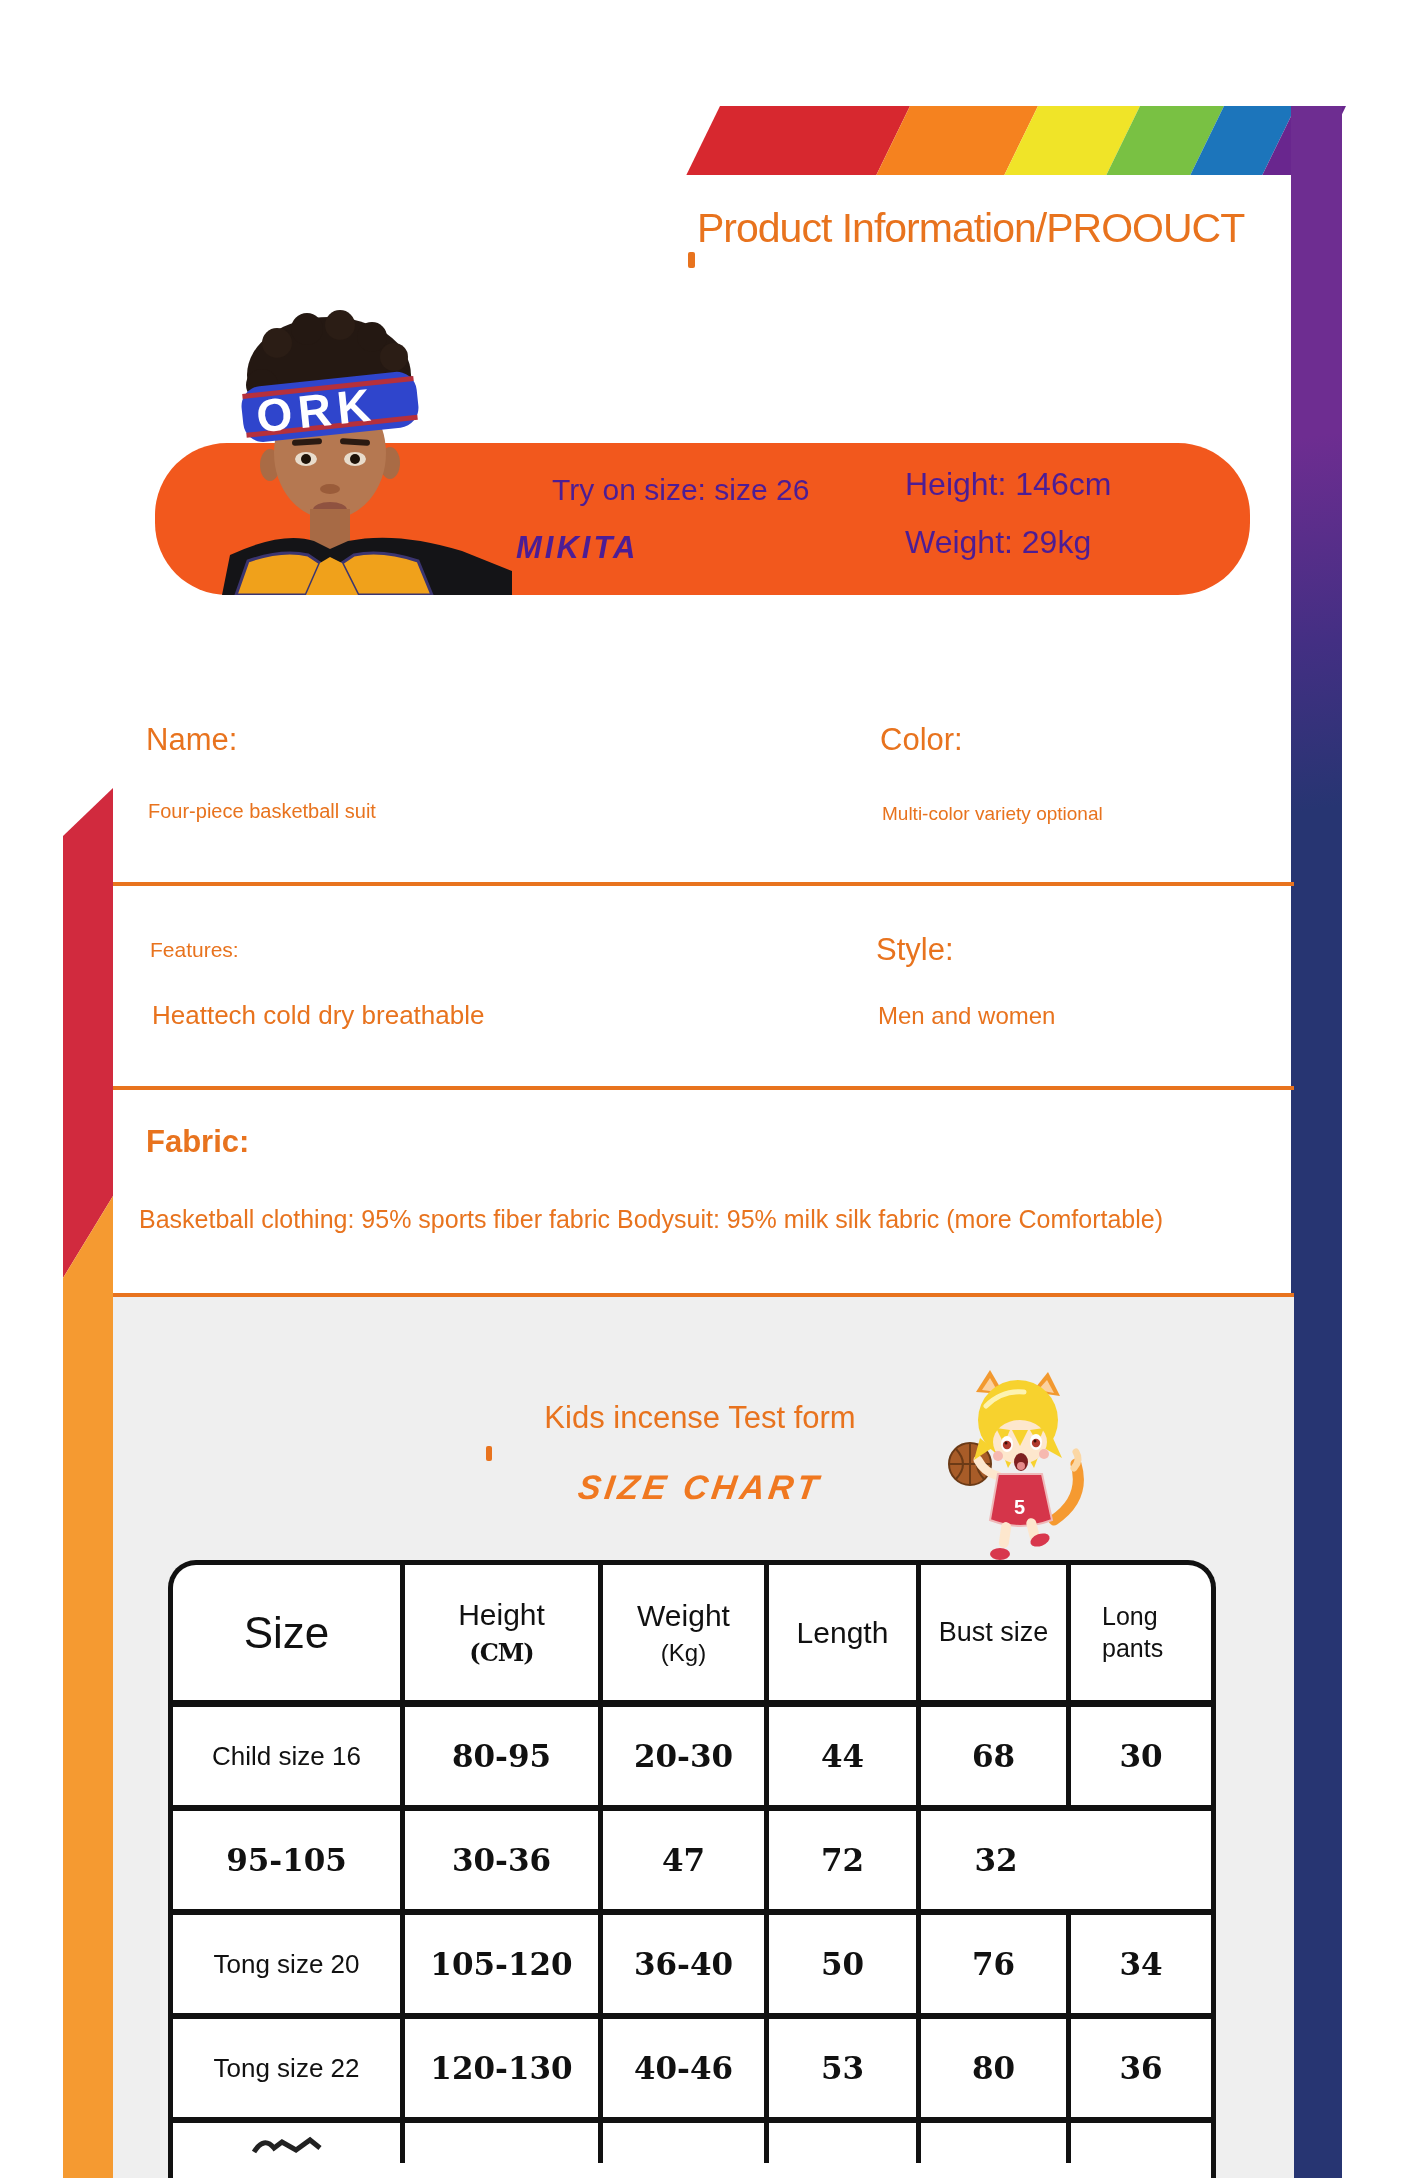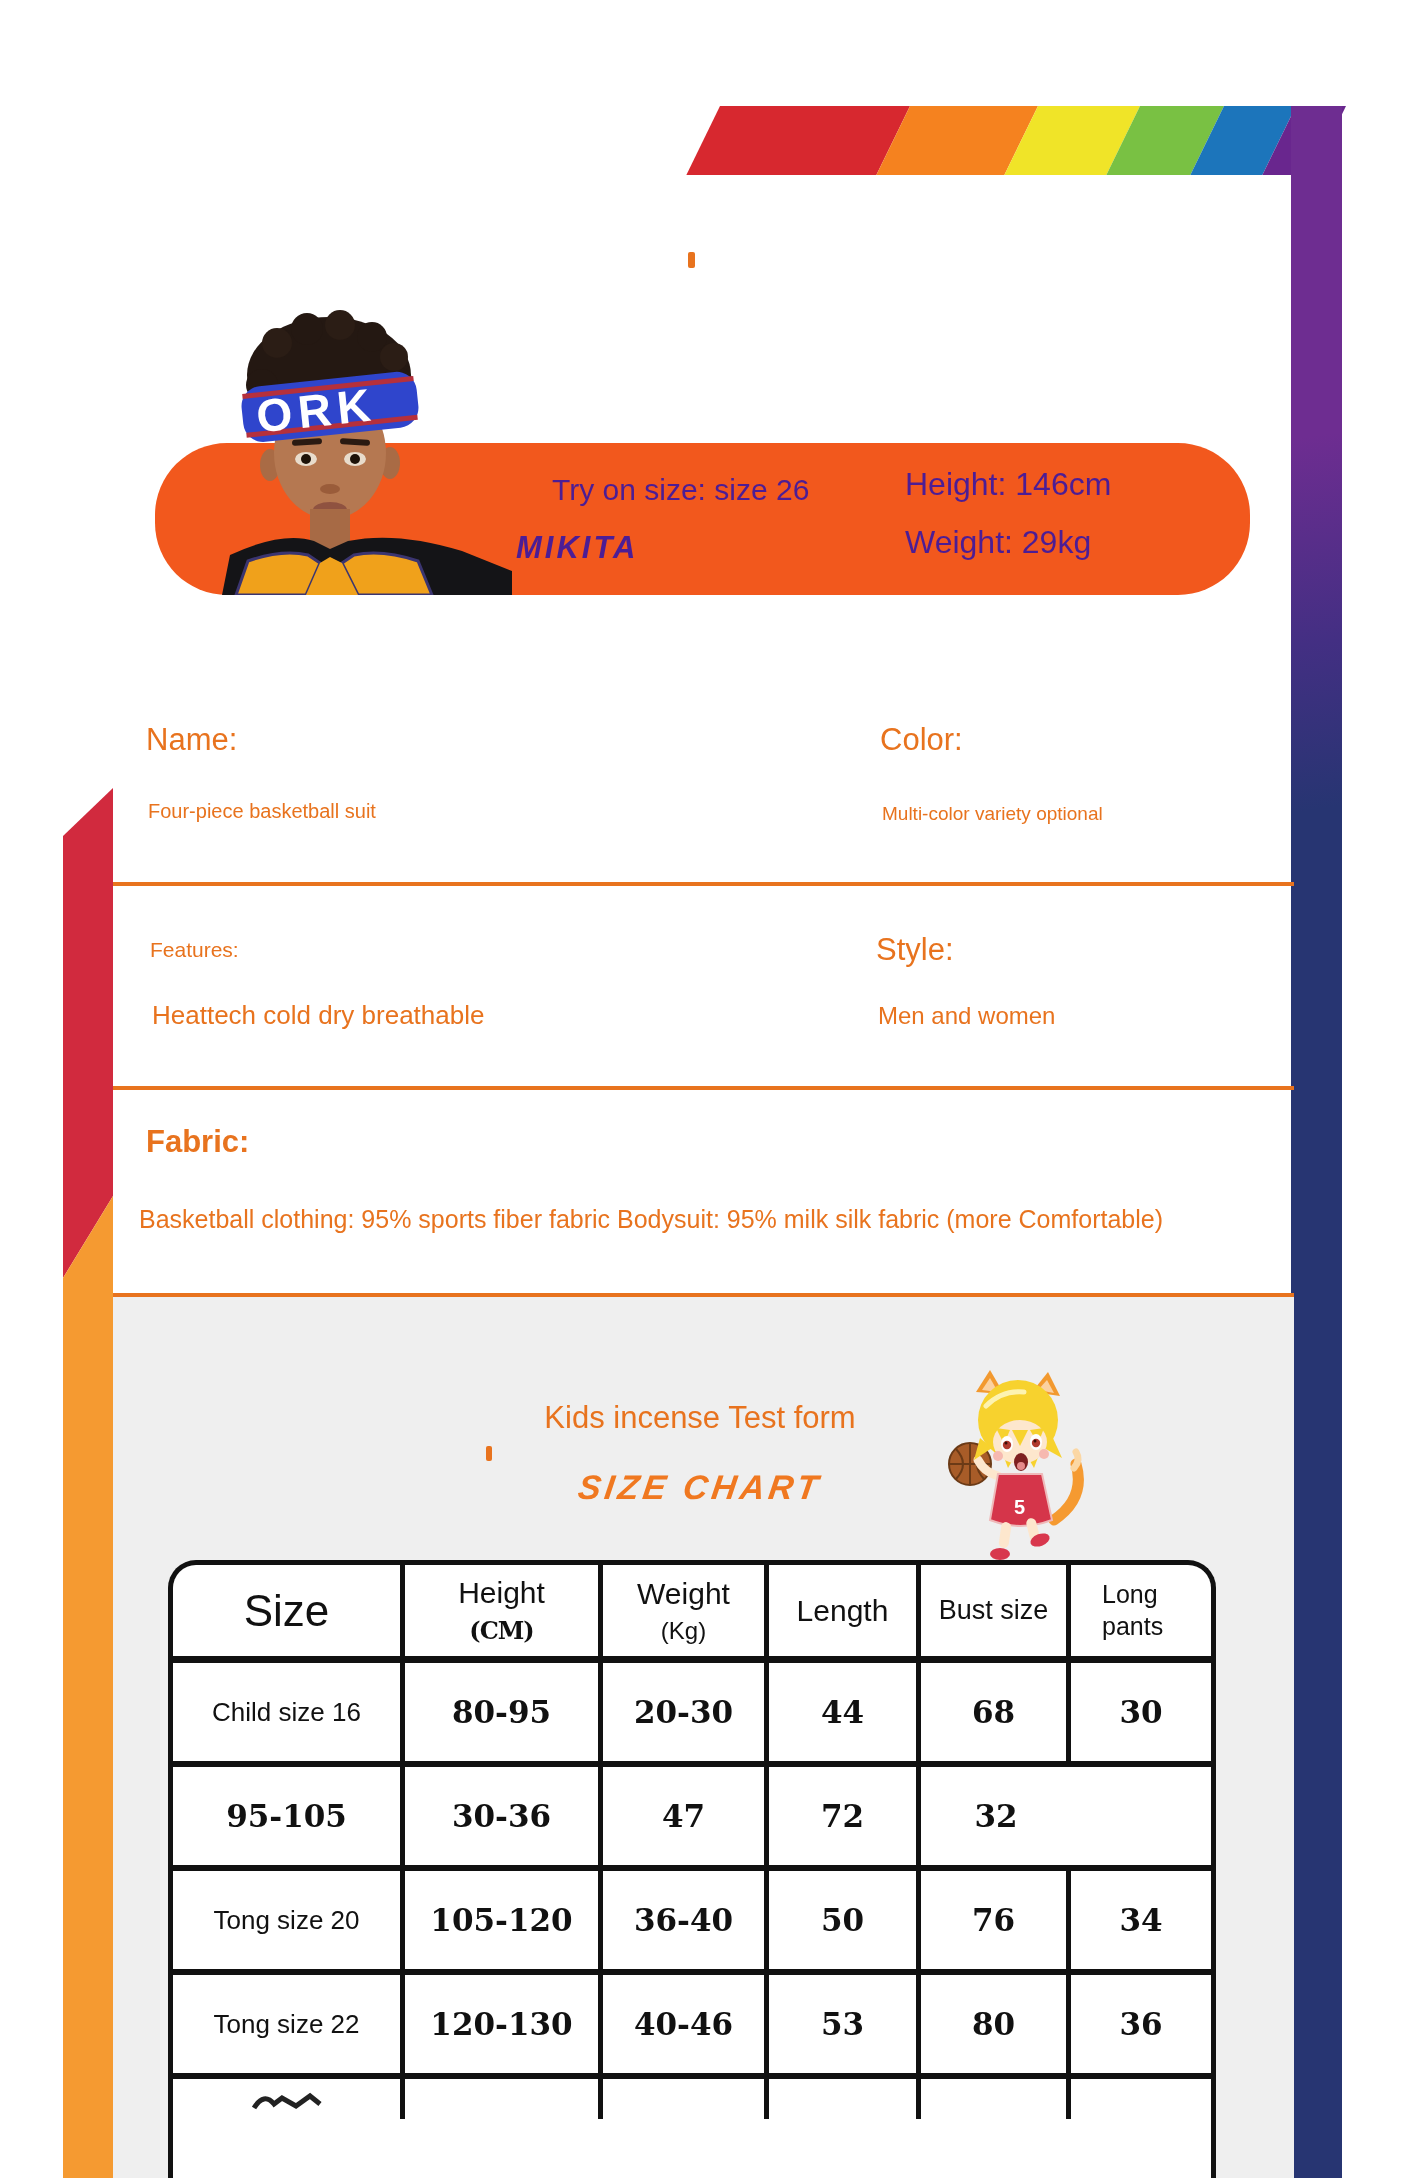--- a/index.html
+++ b/index.html
@@ -60,21 +60,21 @@
     color:#F07820;font-size:34px;font-weight:bold;font-style:italic;letter-spacing:4px;
     transform:skewX(-8deg);}
   #mascot{position:absolute;left:948px;top:1368px;width:140px;height:195px;}
 
   
   #size-table{position:absolute;left:168px;top:1560px;width:1048px;height:618px;
     border:5px solid #111;border-bottom:none;border-radius:28px 28px 0 0;overflow:hidden;
     background:#fff;box-sizing:border-box;}
   .trow{display:grid;grid-template-columns:232px 198px 166px 152px 150px 140px;
     border-bottom:6px solid #111;box-sizing:border-box;}
-  .trow.thead{height:98px;border-bottom:7px solid #111;}
+  .trow.thead{height:142px;border-bottom:7px solid #111;}
   .trow.tbodyrow{height:104px;}
   .trow.partial{height:40px;border-bottom:none;}
   .cell{border-right:5px solid #111;display:flex;flex-direction:column;align-items:center;
     justify-content:center;box-sizing:border-box;color:#111;}
   .cell:last-child{border-right:none;}
   .cell .main{font-size:30px;}
   .cell .sub{font-size:24px;margin-top:6px;}
   .cell .sub:empty{display:none;}
   .th0 .main{font-size:44px;}
   .th1 .sub{font-family:"DejaVu Serif",serif;font-weight:bold;letter-spacing:-1px;}
@@ -99,20 +99,21 @@
 
   <div id="right-stripe"></div>
 
   <div id="gray-bg"></div>
 
   <svg id="left-stripe" width="50" height="1390" viewBox="0 0 50 1390">
     <polygon points="0,48 50,0 50,408 0,490" fill="#D12A3E"></polygon>
     <polygon points="0,490 50,408 50,1390 0,1390" fill="#F59A31"></polygon>
   </svg>
 
+  <div class="page-title">Product Information/PROOUCT</div>
   <div class="tick" style="left:688px;top:252px;width:7px;height:16px;"></div>
 
   <div id="hero"></div>
   <div class="hero-text" id="hero-tryon">Try on size: size 26</div>
   <div class="hero-text" id="hero-brand">MIKITA</div>
   <div class="hero-text" id="hero-height">Height: 146cm</div>
   <div class="hero-text" id="hero-weight">Weight: 29kg</div>
 
   <svg id="model-photo" viewBox="0 0 290 292">
 

